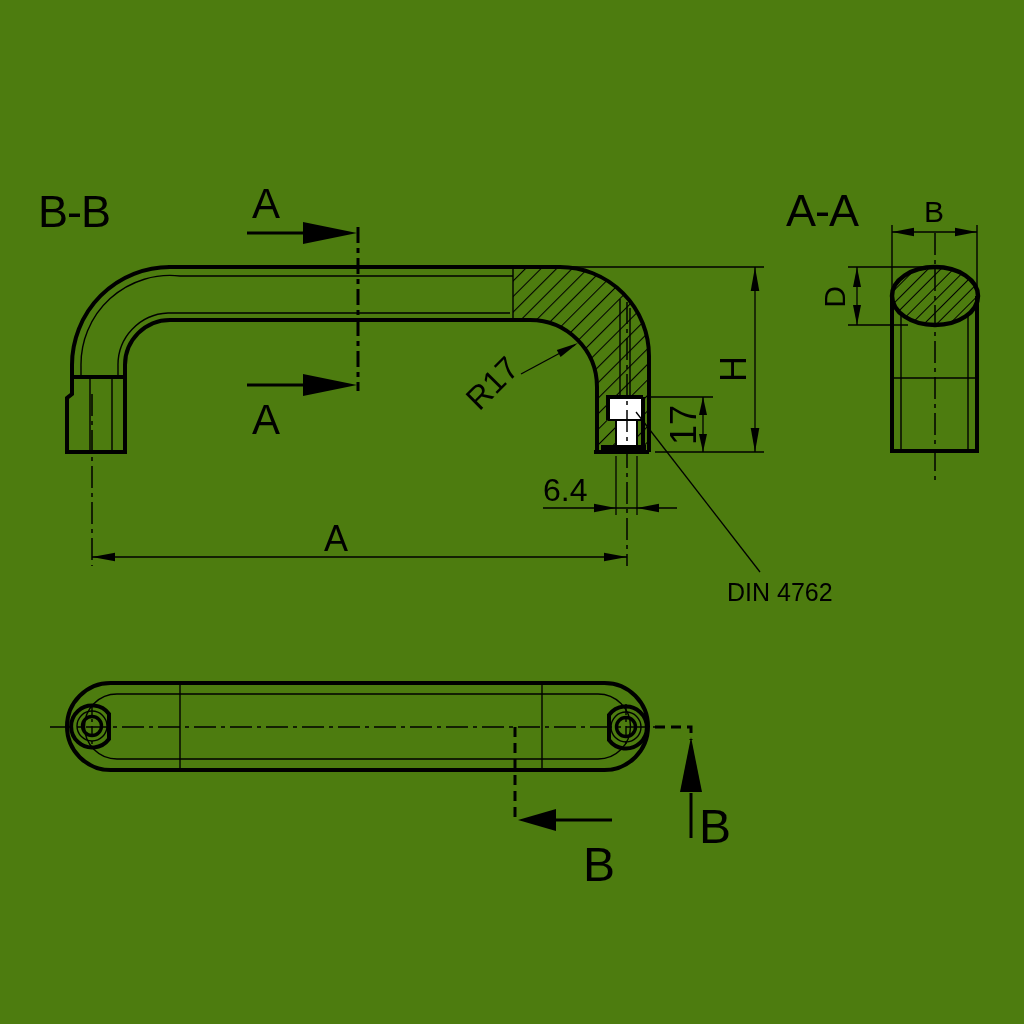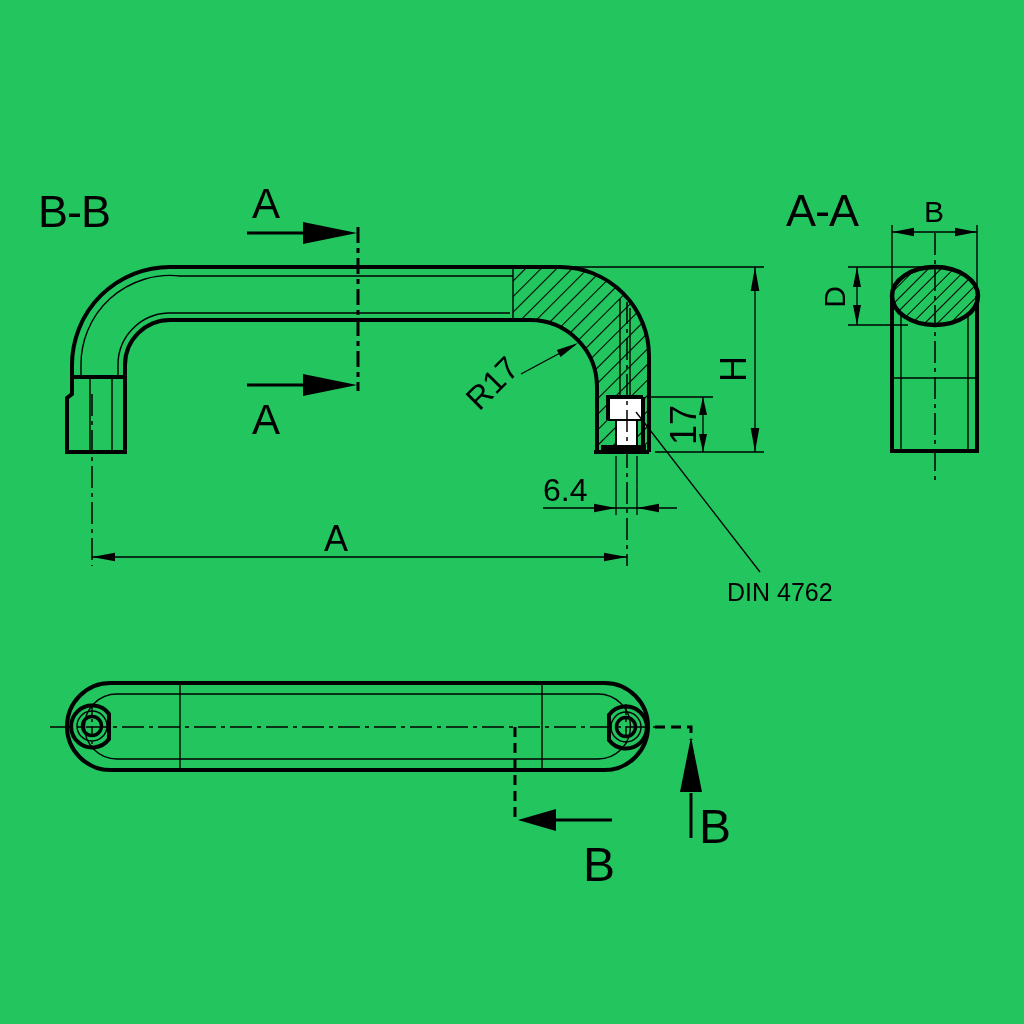--- a/index.html
+++ b/index.html
@@ -1,16 +1,16 @@
 <!DOCTYPE html>
 <html><head>
 <meta charset="utf-8">
 <style>
   html,body{margin:0;padding:0;background:#ffffff;}
-  .canvas{width:1024px;height:1024px;position:relative;background:#22c55e;overflow:hidden;}
+  .canvas{width:1024px;height:1024px;position:relative;background:#4d7c0f;overflow:hidden;}
   svg{display:block;}
   text{font-family:"Liberation Sans", sans-serif;fill:#000;}
   .t-big{font-size:45px;letter-spacing:-1px;}
   .t-sec{font-size:42px;}
   .t-dim{font-size:36px;}
   .t-dim-s{font-size:32px;}
   .t-dim-aa{font-size:30px;}
   .t-cut{font-size:48px;}
   .t-note{font-size:25px;}
   .thick{stroke:#000;stroke-width:4;fill:none;stroke-linecap:butt;}

